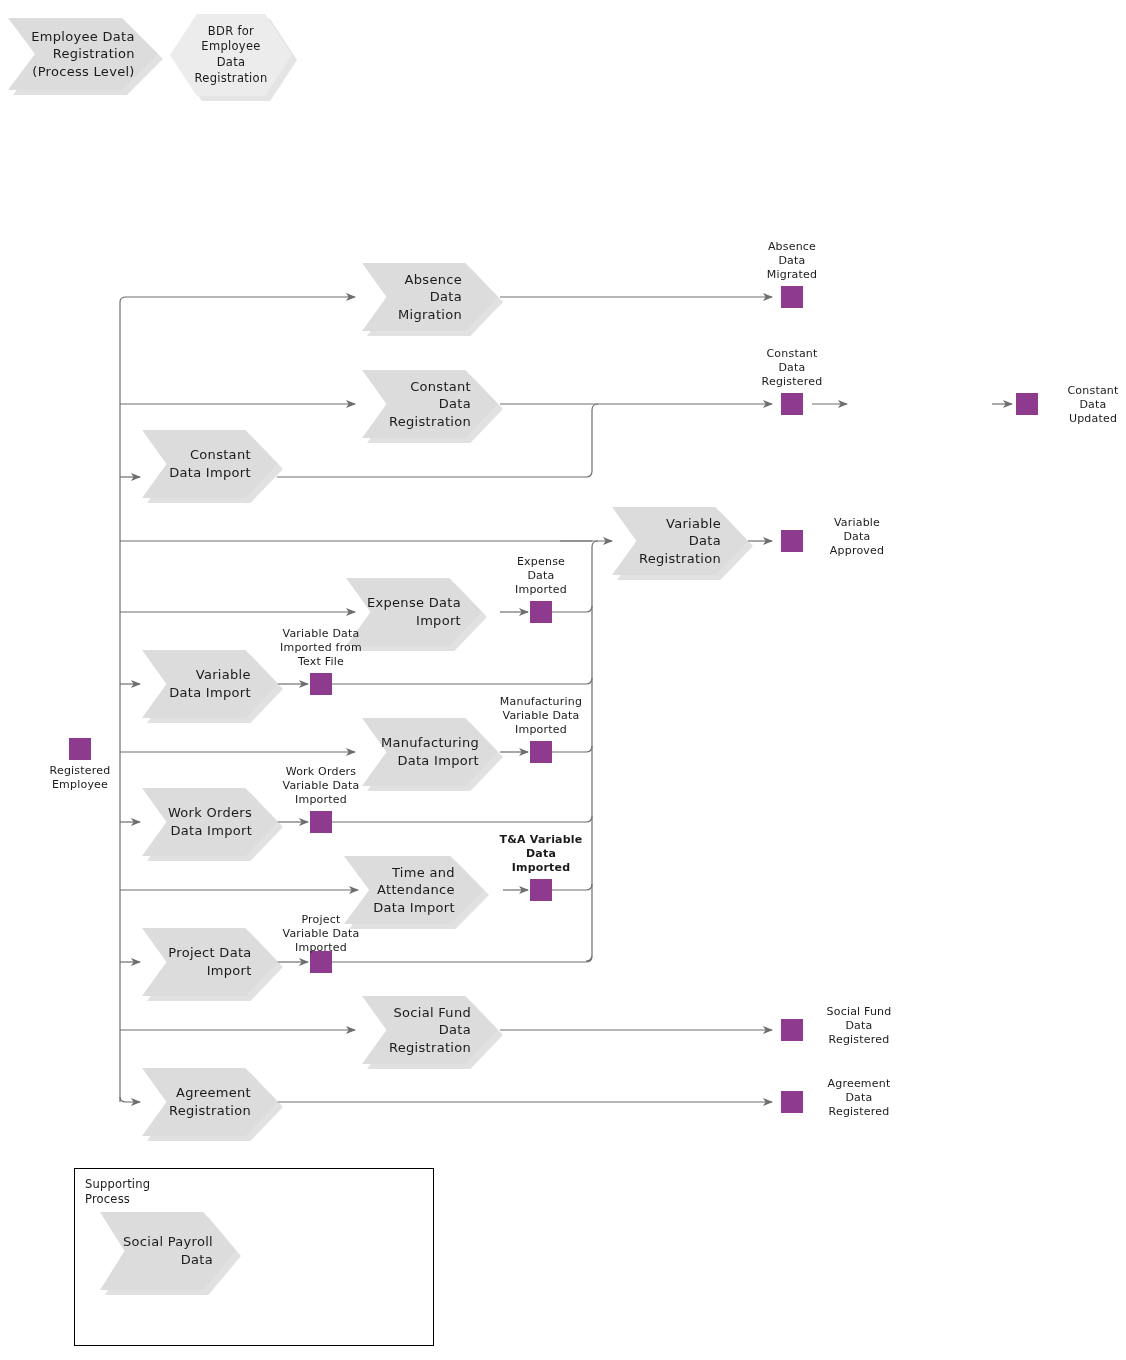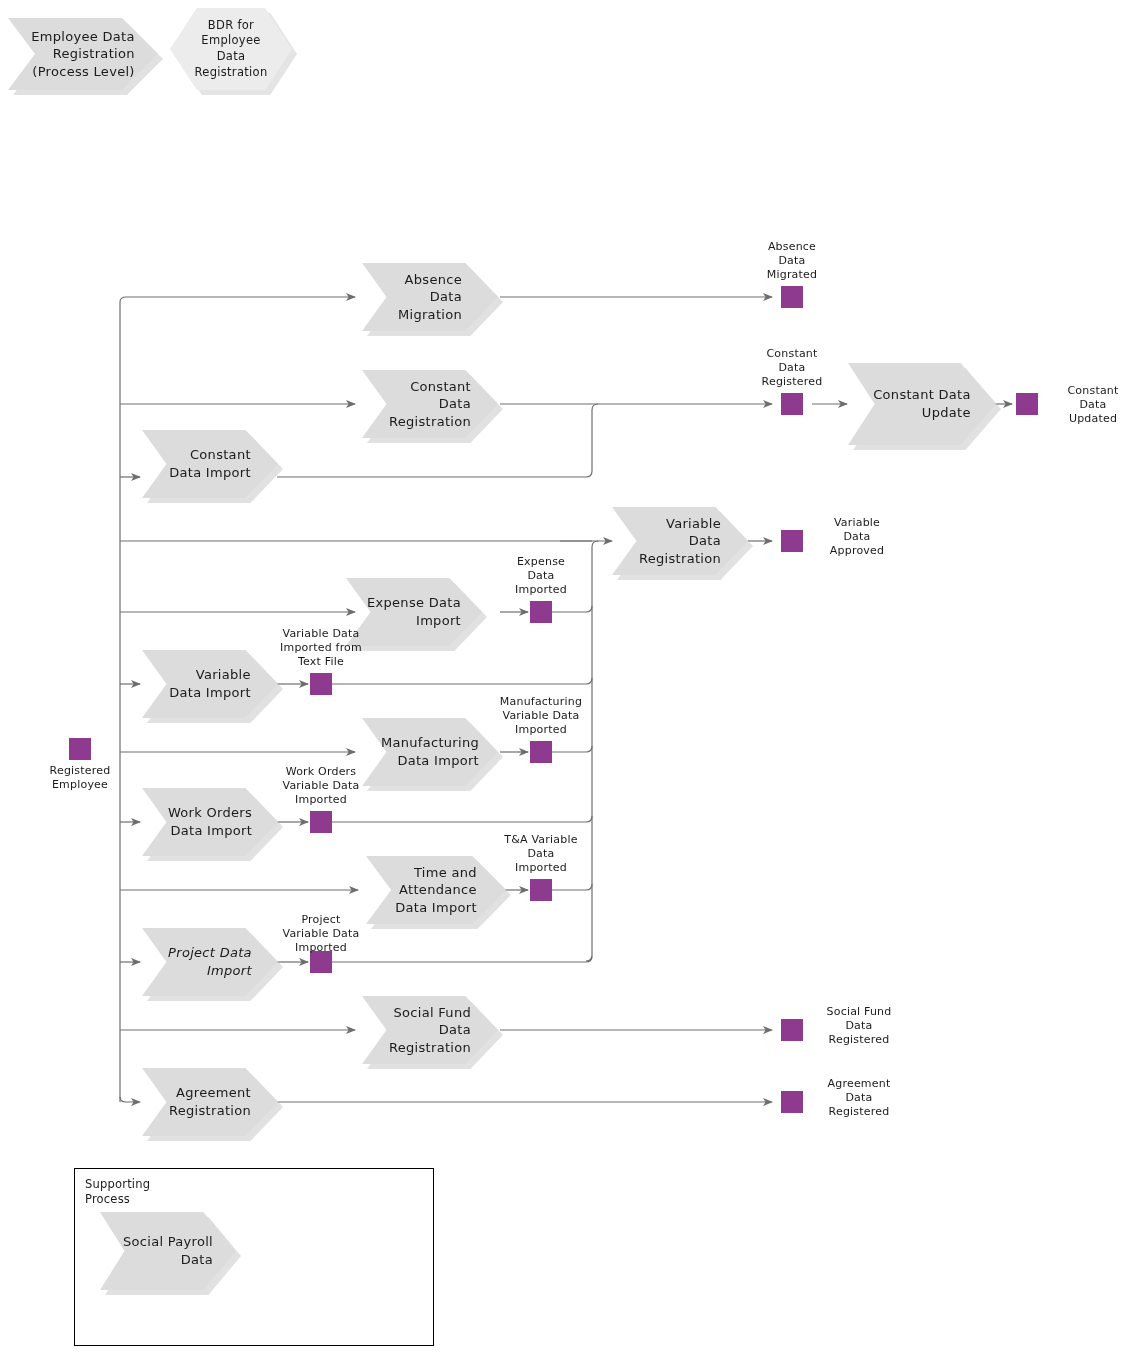--- a/index.html
+++ b/index.html
@@ -132,21 +132,21 @@
   </svg>
 
   <div class="fn" style="left:8px;top:18px;width:150px;height:72px;">
     <div class="shd"></div>
     <div class="shp"></div>
     <div class="txt">Employee Data
 Registration
 (Process Level)</div>
   </div>
 
-  <div class="hex" style="left:170px;top:8px;width:122px;height:82px;">
+  <div class="hex" style="left:170px;top:14px;width:122px;height:82px;">
     <div class="shd"></div>
     <div class="shp"></div>
     <div class="txt">BDR for
 Employee
 Data
 Registration</div>
   </div>
 
   <div class="evwrap" style="left:69px;top:738px;">
     <div class="ev"></div>
@@ -170,26 +170,20 @@
 Registration</div>
   </div>
 
   <div class="fn" style="left:142px;top:430px;width:136px;height:68px;">
     <div class="shd"></div>
     <div class="shp"></div>
     <div class="txt">Constant
 Data Import</div>
   </div>
 
-  <div class="fn" style="left:848px;top:363px;width:148px;height:82px;">
-    <div class="shd"></div>
-    <div class="shp"></div>
-    <div class="txt">Constant Data
-Update</div>
-  </div>
 
   <div class="fn" style="left:612px;top:507px;width:136px;height:68px;">
     <div class="shd"></div>
     <div class="shp"></div>
     <div class="txt">Variable
 Data
 Registration</div>
   </div>
 
   <div class="fn" style="left:346px;top:578px;width:136px;height:68px;">
@@ -213,29 +207,29 @@
 Data Import</div>
   </div>
 
   <div class="fn" style="left:142px;top:788px;width:136px;height:68px;">
     <div class="shd"></div>
     <div class="shp"></div>
     <div class="txt">Work Orders
 Data Import</div>
   </div>
 
-  <div class="fn" style="left:366px;top:856px;width:140px;height:68px;">
+  <div class="fn" style="left:344px;top:856px;width:140px;height:68px;">
     <div class="shd"></div>
     <div class="shp"></div>
     <div class="txt">Time and
 Attendance
 Data Import</div>
   </div>
 
-  <div class="fn" style="left:142px;top:928px;width:136px;height:68px;font-style:italic;">
+  <div class="fn" style="left:142px;top:928px;width:136px;height:68px;">
     <div class="shd"></div>
     <div class="shp"></div>
     <div class="txt">Project Data
 Import</div>
   </div>
 
   <div class="fn" style="left:362px;top:996px;width:136px;height:68px;">
     <div class="shd"></div>
     <div class="shp"></div>
     <div class="txt">Social Fund
@@ -301,21 +295,21 @@
 
   <div class="evwrap" style="left:310px;top:811px;">
     <div class="ev"></div>
     <div class="evlbl" style="left:-47px;top:-46px;width:116px;">Work Orders
 Variable Data
 Imported</div>
   </div>
 
   <div class="evwrap" style="left:530px;top:879px;">
     <div class="ev"></div>
-    <div class="evlbl" style="left:-44px;top:-46px;width:110px;">T&amp;A Variable
+    <div class="evlbl" style="left:-44px;top:-46px;width:110px;font-weight:bold;">T&amp;A Variable
 Data
 Imported</div>
   </div>
 
   <div class="evwrap" style="left:310px;top:951px;">
     <div class="ev"></div>
     <div class="evlbl" style="left:-47px;top:-46px;width:116px;margin-top:8px;">Project
 Variable Data
 Imported</div>
   </div>

